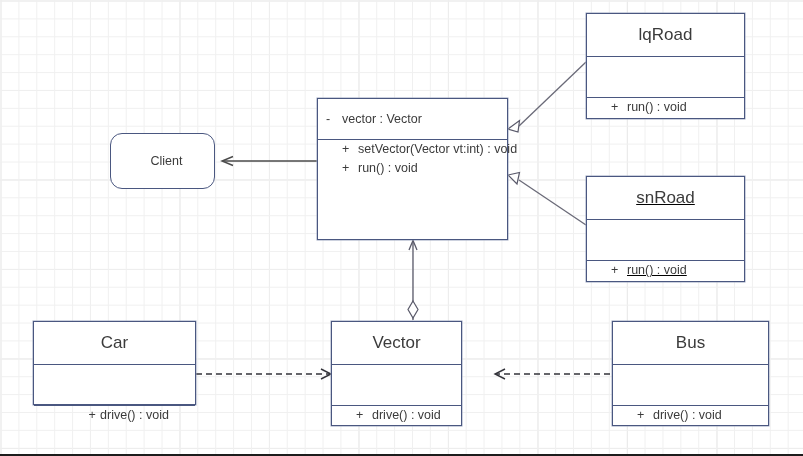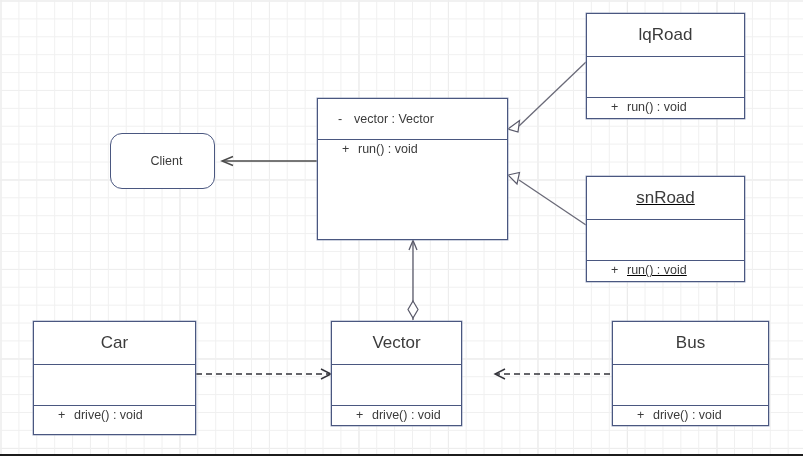--- a/index.html
+++ b/index.html
@@ -52,21 +52,21 @@
     border-bottom: 1.5px solid #4a5780;
     box-sizing: border-box;
   }
   .uml-attrs {
     min-height: 41px;
     border-bottom: 1.5px solid #4a5780;
     box-sizing: border-box;
     display: flex;
     flex-direction: column;
     justify-content: center;
-    padding-left: 20px;
+    padding-left: 8px;
   }
   .uml-ops {
     box-sizing: border-box;
     display: flex;
     flex-direction: column;
     justify-content: center;
     padding-left: 24px;
     flex: 1;
   }
   .member {
@@ -144,41 +144,42 @@
 
   <div class="client-node" style="left:110px; top:133px; width:105px; height:56px;">
     <span>Client</span>
   </div>
 
   <div class="uml-class" style="left:317px; top:98px; width:191px; height:142px;">
     <div class="uml-attrs">
       <div class="member"><span class="vis">-</span><span>vector : Vector</span></div>
     </div>
     <div class="uml-ops">
+      <div class="member"><span class="vis">+</span><span>setVector(Vector vt:int) : void</span></div>
       <div class="member"><span class="vis">+</span><span>run() : void</span></div>
     </div>
   </div>
 
   <div class="uml-class" style="left:586px; top:13px; width:159px; height:106px;">
     <div class="uml-name">lqRoad</div>
     <div class="uml-attrs"></div>
     <div class="uml-ops">
       <div class="member"><span class="vis">+</span><span>run() : void</span></div>
     </div>
   </div>
 
   <div class="uml-class" style="left:586px; top:176px; width:159px; height:106px;text-decoration:underline;">
     <div class="uml-name">snRoad</div>
     <div class="uml-attrs"></div>
     <div class="uml-ops">
       <div class="member"><span class="vis">+</span><span>run() : void</span></div>
     </div>
   </div>
 
-  <div class="uml-class" style="left:33px; top:321px; width:163px; height:114px;">
+  <div class="uml-class" style="left:33px; top:321px; width:163px; height:84px;text-align:center;">
     <div class="uml-name">Car</div>
     <div class="uml-attrs"></div>
     <div class="uml-ops">
       <div class="member"><span class="vis">+</span><span>drive() : void</span></div>
     </div>
   </div>
 
   <div class="uml-class" style="left:331px; top:321px; width:131px; height:105px;">
     <div class="uml-name">Vector</div>
     <div class="uml-attrs"></div>

